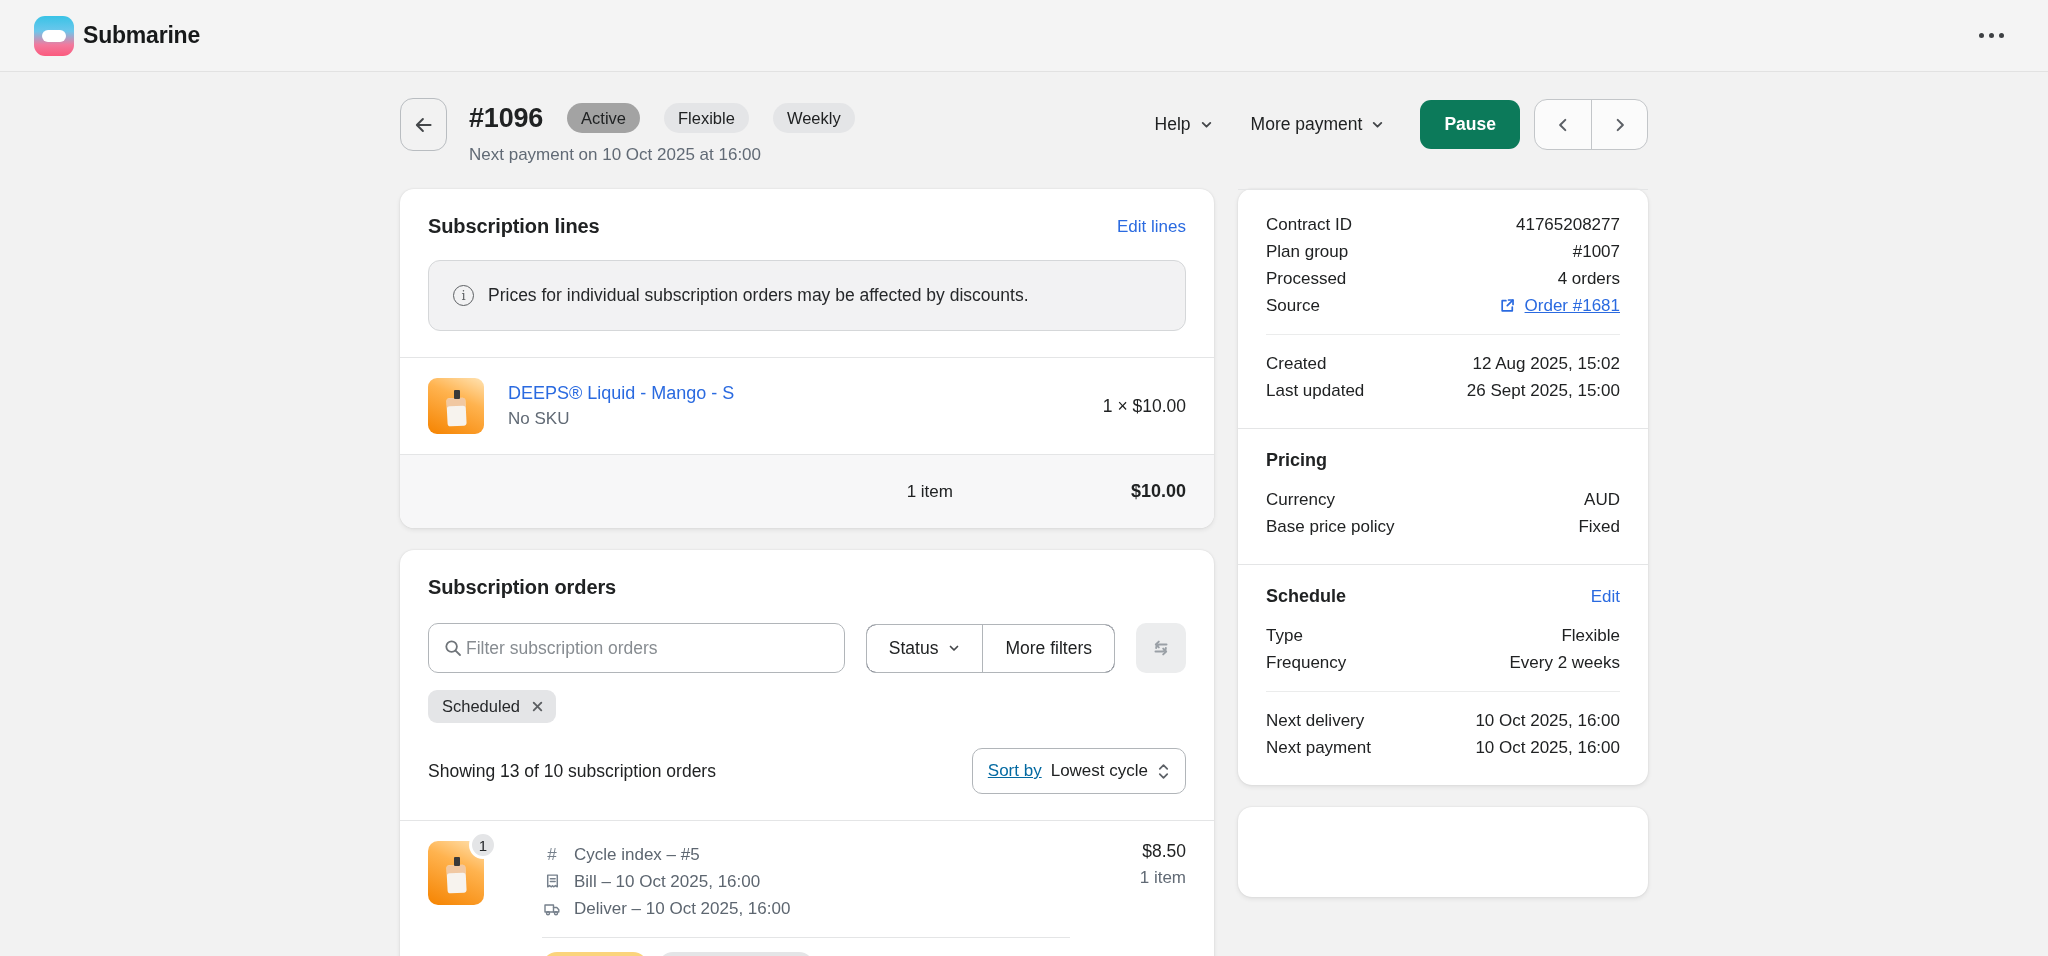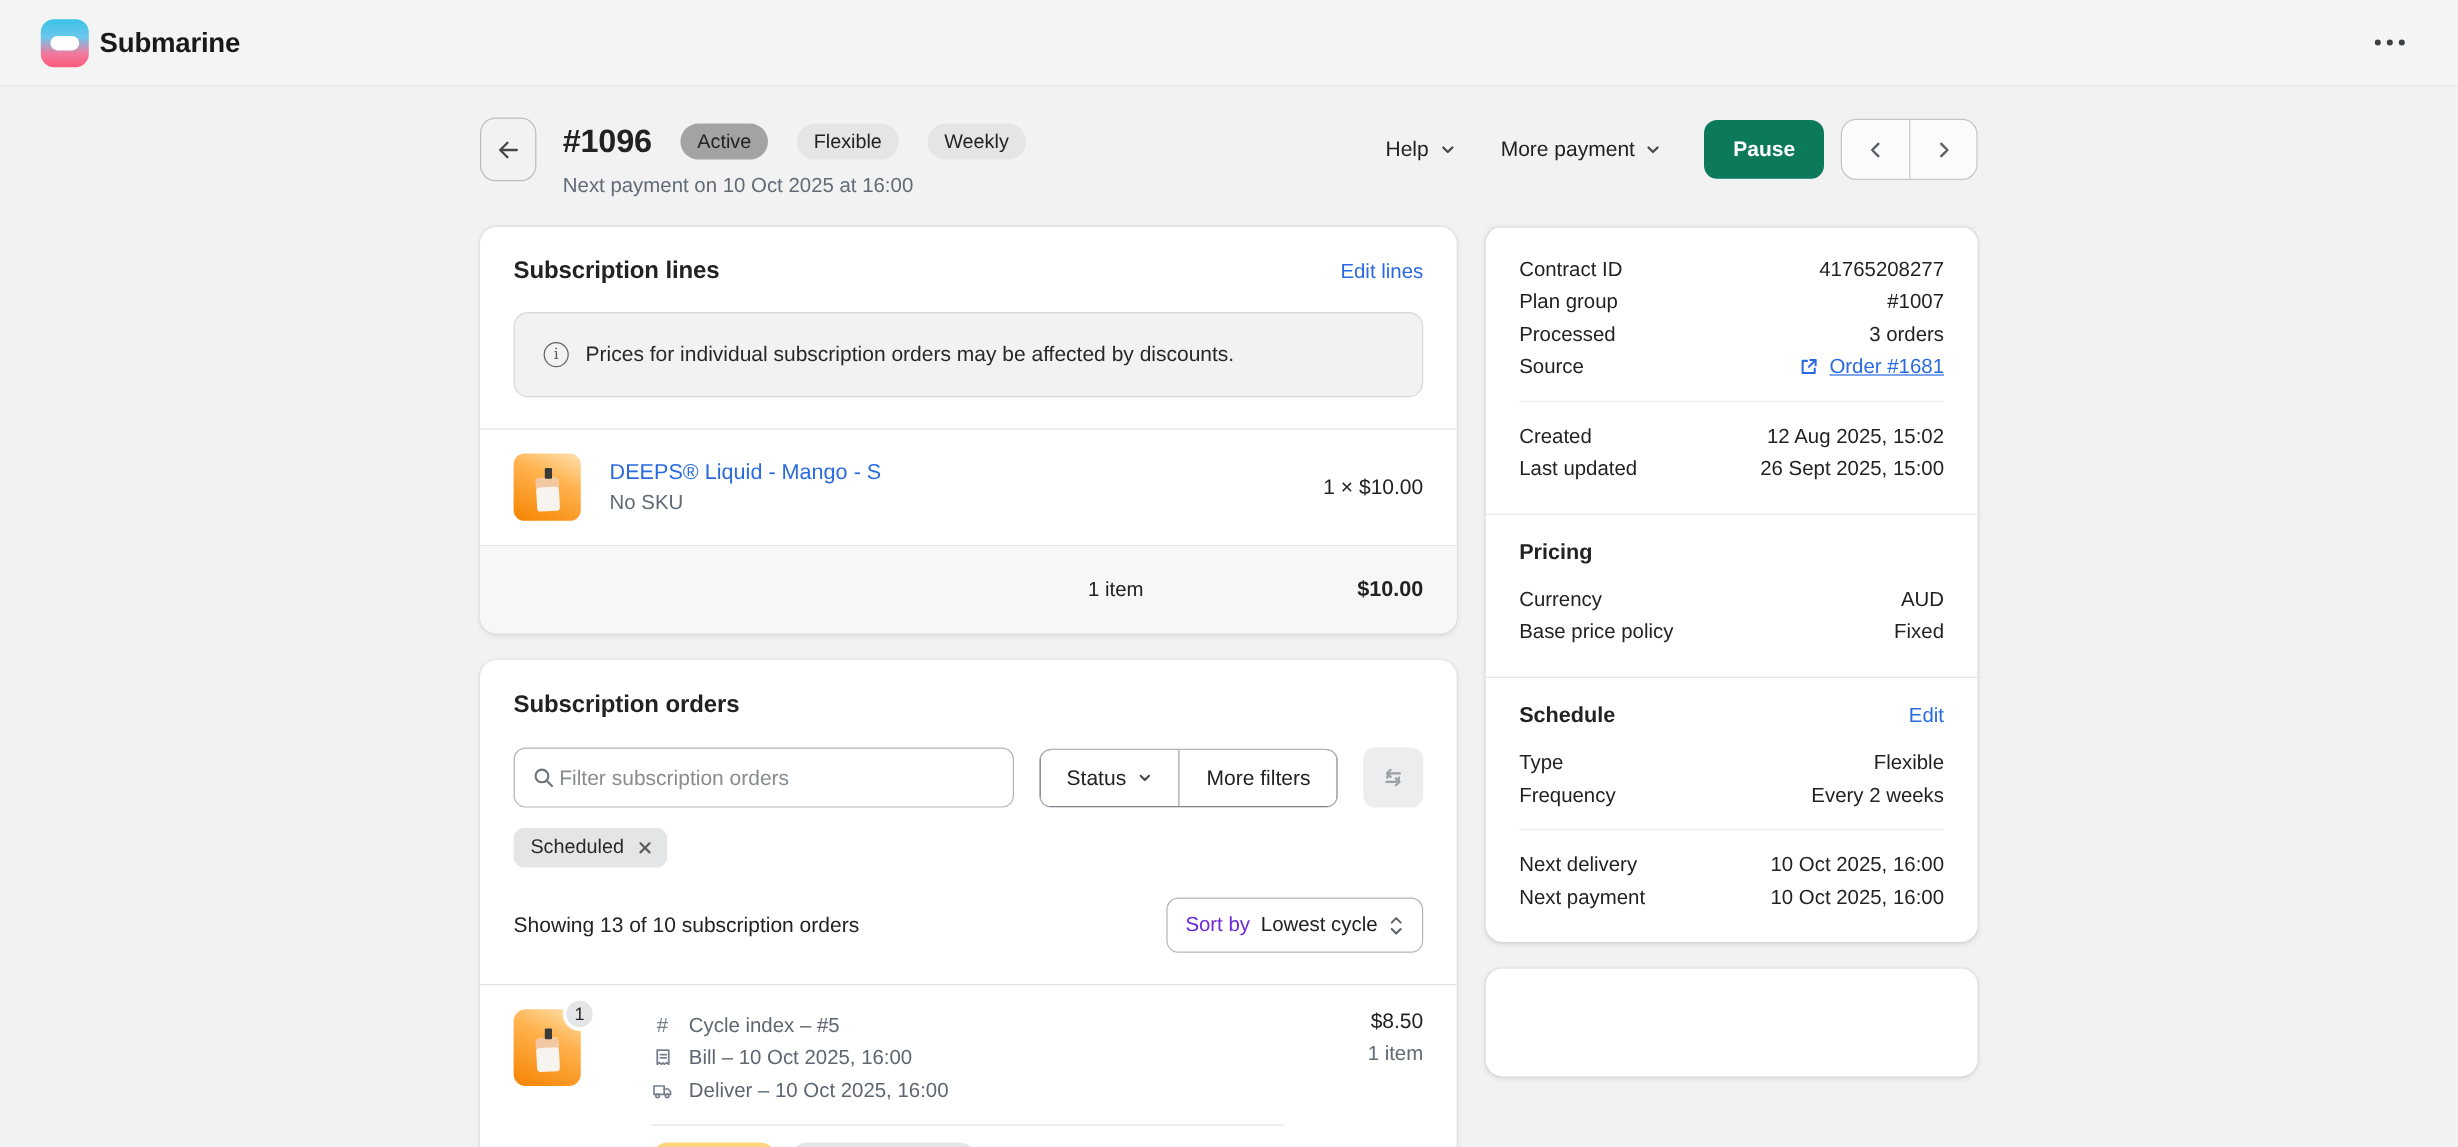--- a/index.html
+++ b/index.html
@@ -145,21 +145,21 @@
     border-radius: 9px; padding: 7px 10px 7px 14px; font-size: 16.5px; color: #26282a;
   }
   .tag-x { background: none; border: none; cursor: pointer; display: flex; padding: 2px; }
   .showing-row { display: flex; align-items: center; justify-content: space-between; padding: 25px 28px 0 28px; }
   .showing-text { font-size: 17.5px; font-weight: 500; }
   .sort-btn {
     height: 46px; border: 1.5px solid #b1b5b9; border-radius: 10px; background: #fff;
     display: flex; align-items: center; padding: 0 15px; gap: 9px; cursor: pointer;
     font-size: 17px; font-family: inherit;
   }
-  .sort-label { color: #6d28d9; }
+  .sort-label { color: #0369a1; text-decoration: underline; }
   .sort-value { color: #202223; font-weight: 500; }
   .orders-divider { border-top: 1px solid #e4e5e6; margin-top: 26px; }
   .order-row { display: flex; padding: 20px 28px 0 28px; }
   .order-thumb-wrap { position: relative; flex: 0 0 auto; }
   .order-thumb {
     width: 56px; height: 64px; border-radius: 10px; position: relative; overflow: hidden;
     background: linear-gradient(205deg, #ffe3b3 0%, #ffb34f 38%, #f58300 100%);
   }
   .order-thumb::before {
     content: ""; position: absolute; left: 19px; top: 24px; width: 19px; height: 28px;
@@ -419,21 +419,21 @@
           <div class="kv-row">
             <span class="kv-label">Contract ID</span>
             <span class="kv-value">41765208277</span>
           </div>
           <div class="kv-row">
             <span class="kv-label">Plan group</span>
             <a class="link kv-value">#1007</a>
           </div>
           <div class="kv-row">
             <span class="kv-label">Processed</span>
-            <span class="kv-value">3 orders</span>
+            <span class="kv-value">4 orders</span>
           </div>
           <div class="kv-row">
             <span class="kv-label">Source</span>
             <span class="source-val">
               <span>
                 <svg width="17" height="17" viewBox="0 0 16 16" fill="none" stroke="#2a6ae0" stroke-width="1.6" stroke-linecap="round" stroke-linejoin="round">
                   <path d="M12.5 9.5 V13 H3 V3.5 H6.5"></path>
                   <path d="M9 2.8 H13.2 V7"></path>
                     <path d="M13 3 L7.8 8.2"></path>
                 </svg>

